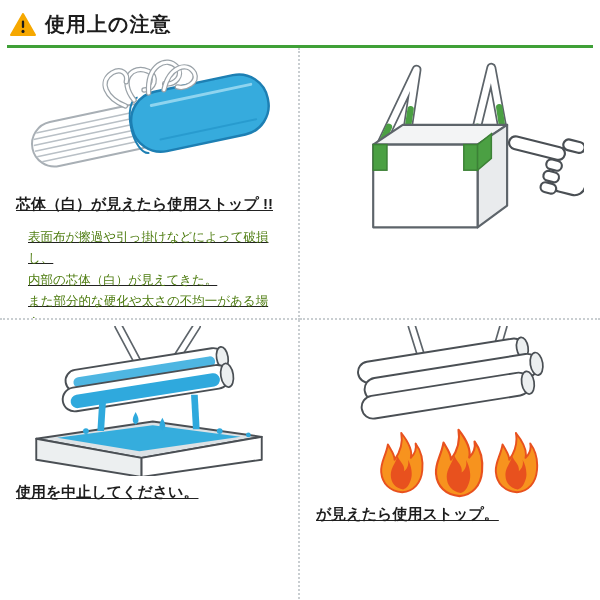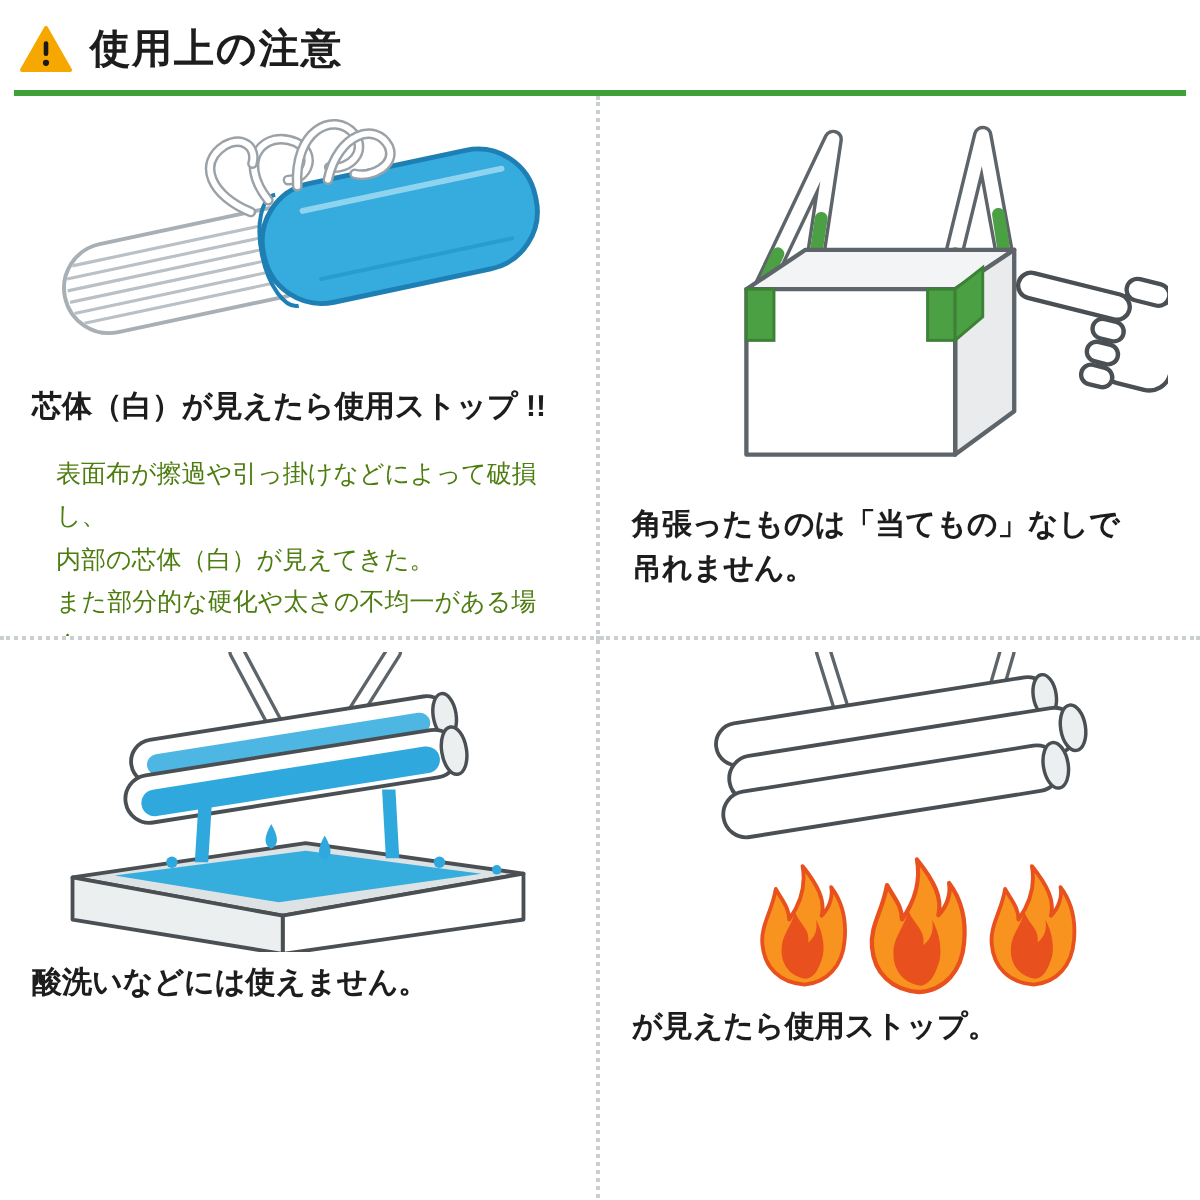--- a/index.html
+++ b/index.html
@@ -5,21 +5,21 @@
   html,body{margin:0;padding:0;}
   body{
     width:600px;height:600px;overflow:hidden;background:#ffffff;color:#222;
     font-family:"Liberation Sans","DejaVu Sans",sans-serif;
   }
   .page{width:600px;height:600px;position:relative;}
   .header{display:flex;align-items:center;gap:9px;padding:11px 10px 7px 10px;text-align:center;}
   .header h1{font-size:20px;font-weight:bold;margin:0;letter-spacing:1px;color:#1d1d1d;}
   .rule{height:3px;background:#3fa037;margin:0 7px;}
   .grid{display:grid;grid-template-columns:300px 300px;grid-template-rows:272px 283px;}
-  .cell{box-sizing:border-box;padding:6px 16px 0 16px;overflow:hidden;}
+  .cell{box-sizing:border-box;padding:6px 16px 0 16px;overflow:hidden;text-decoration:underline;}
   .cell.br{border-right:2px dotted #c9ced1;}
   .cell.bb{border-bottom:2px dotted #c9ced1;}
   .illo{display:flex;justify-content:center;align-items:flex-start;}
   .cell h2{font-size:15px;font-weight:bold;margin:5px 0 7px 0;line-height:1.45;white-space:pre-line;color:#1d1d1d;}
   .cell p{font-size:12.5px;margin:12px;line-height:1.72;white-space:pre-line;color:#4d7c0f;}
   svg{display:block;}
 </style>
 </head>
 <body>
 
@@ -103,22 +103,20 @@
           <g transform="translate(206,74) rotate(14)" fill="#ffffff" stroke="#4a4f54" stroke-width="2.2" stroke-linejoin="round">
             <rect x="44" y="8" width="36" height="46" rx="11"></rect>
             <rect x="48" y="0" width="22" height="11" rx="5.5"></rect>
             <rect x="36" y="24" width="16" height="10" rx="5"></rect>
             <rect x="36" y="36" width="16" height="10" rx="5"></rect>
             <rect x="36" y="48" width="16" height="10" rx="5"></rect>
             <rect x="-6" y="10" width="58" height="13" rx="6.5"></rect>
           </g>
         </svg>
       </div>
-      <h2>角張ったものは「当てもの」なしで
-吊れません。</h2>
     </section>
 
     <section class="cell br">
       <div class="illo">
         <svg width="260" height="150" viewBox="0 0 272 157">
 
           <g stroke="#4a4f54" stroke-width="2" stroke-linejoin="round">
             <polygon points="18,118 140,100 254,116 128,138" fill="#dde2e5"></polygon>
             <polygon points="40,117 140,104 232,116 126,131" fill="#35addd" stroke="none"></polygon>
             <polygon points="128,138 254,116 254,140 128,158" fill="#ffffff"></polygon>
@@ -145,21 +143,21 @@
             <path d="M84,78 l7,0 -2,32 -7,0 Z"></path>
             <path d="M180,72 l7,0 2,36 -7,0 Z"></path>
             <path d="M122,90 c-4,7 -4,11 0,13 c4,-2 4,-6 0,-13 Z"></path>
             <path d="M150,96 c-4,7 -4,11 0,13 c4,-2 4,-6 0,-13 Z"></path>
             <circle cx="70" cy="110" r="3"></circle>
             <circle cx="210" cy="110" r="3"></circle>
             <circle cx="240" cy="114" r="2.5"></circle>
           </g>
         </svg>
       </div>
-      <h2>酸洗いなどには使えません。</h2>
+      <h2>使用を中止してください。</h2>
     </section>
 
     <section class="cell">
       <div class="illo">
         <svg width="260" height="172" viewBox="0 0 272 180">
 
           <g fill="none" stroke-linecap="round">
             <path d="M96,0 L116,64" stroke="#5d646a" stroke-width="9"></path>
             <path d="M96,0 L116,64" stroke="#ffffff" stroke-width="5.5"></path>
             <path d="M192,0 L174,62" stroke="#5d646a" stroke-width="9"></path>

